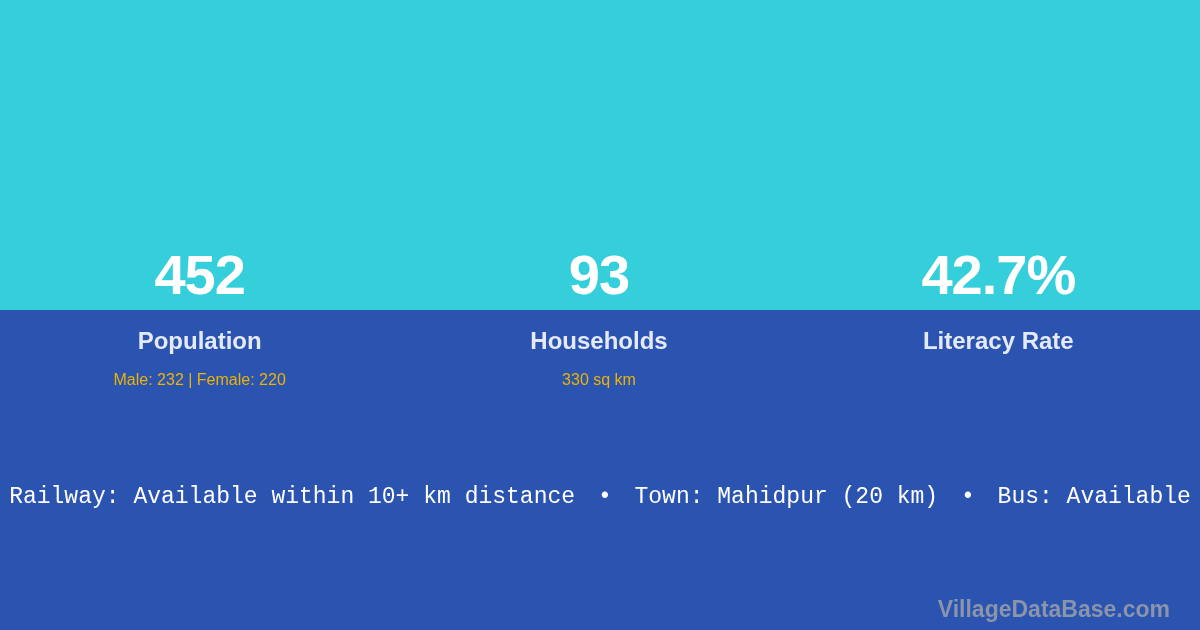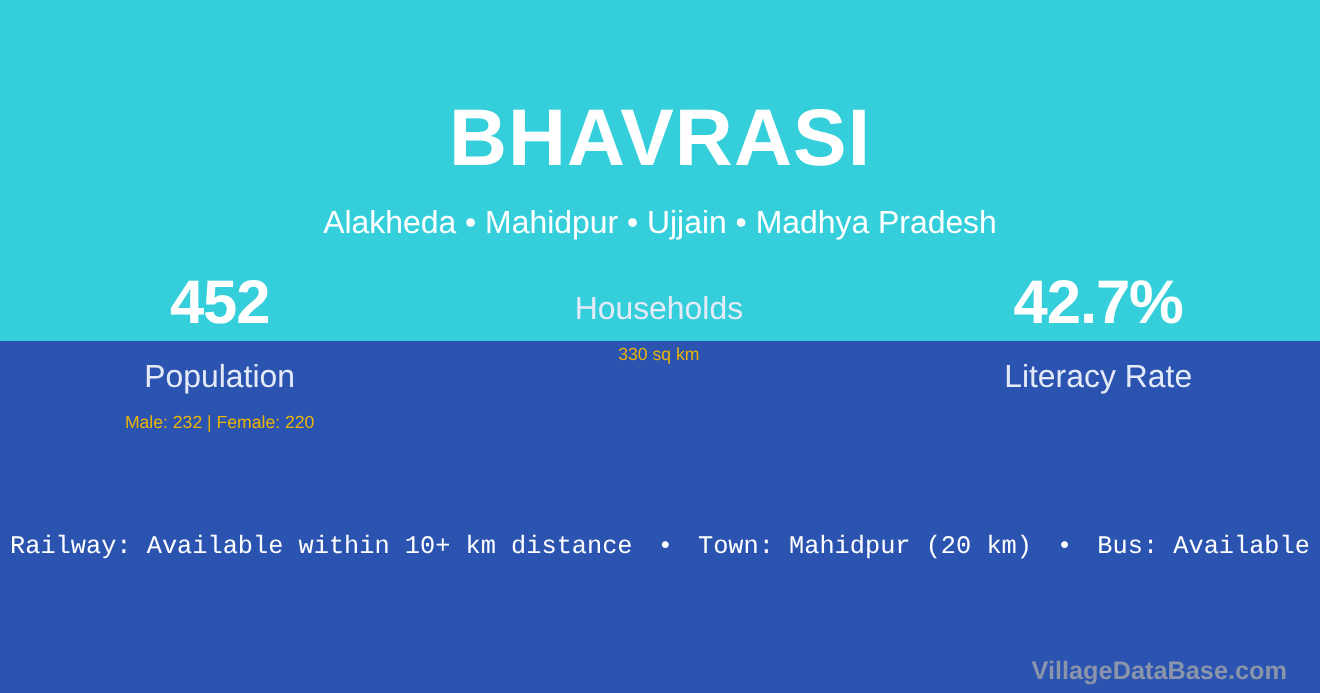--- a/index.html
+++ b/index.html
@@ -68,22 +68,22 @@
   }
   .stat-value {
     font-size:56px;
     font-weight:bold;
     color:#ffffff;
     line-height:1;
     height:62px;
     letter-spacing:-1px;
   }
   .stat-label {
-    font-size:29px;
-    font-weight:400;
+    font-size:24px;
+    font-weight:700;
     color:#e4eaf8;
     line-height:1;
     padding-top:20px;
   }
   .stat-sub {
     font-size:16px;
     font-weight:400;
     color:#eab308;
     line-height:1;
     padding-top:19px;
@@ -120,34 +120,31 @@
   }
 </style>
 </head>
 <body>
 
 <div id="card">
 
   <div class="band-top"></div>
   <div class="band-bottom"></div>
 
-  <div class="header">
-    <div class="village-title">BHAVRASI</div>
-    <div class="village-subtitle">Alakheda • Mahidpur • Ujjain • Madhya Pradesh</div>
-  </div>
 
   <div class="stats-row">
 
     <div class="stat">
       <div class="stat-value">452</div>
       <div class="stat-label">Population</div>
       <div class="stat-sub">Male: 232 | Female: 220</div>
     </div>
 
     <div class="stat">
+      <div class="stat-value">93</div>
       <div class="stat-label">Households</div>
       <div class="stat-sub">330 sq km</div>
     </div>
 
     <div class="stat">
       <div class="stat-value">42.7%</div>
       <div class="stat-label">Literacy Rate</div>
     </div>
 
   </div>

